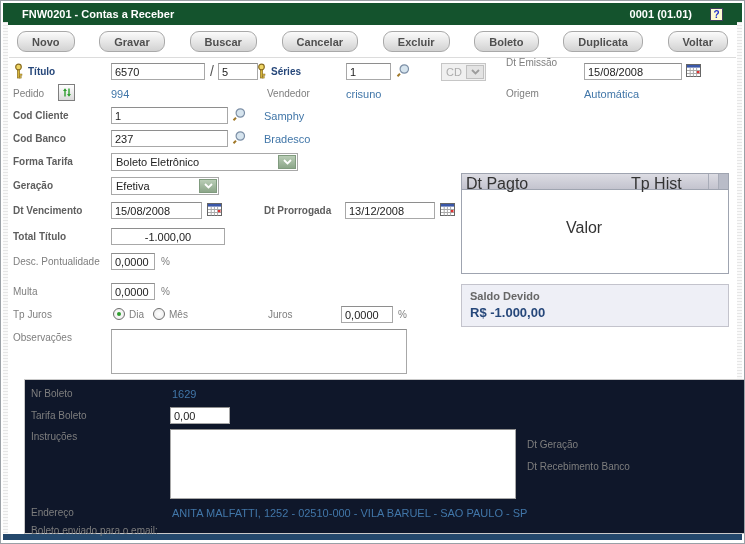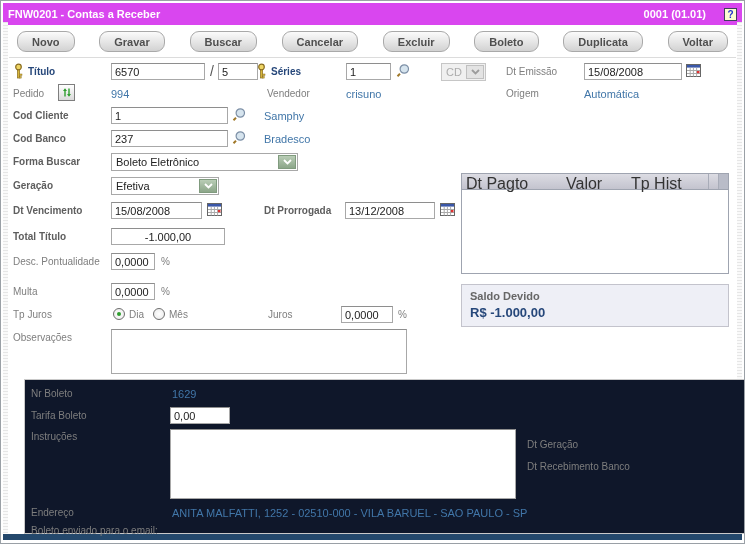--- a/index.html
+++ b/index.html
@@ -1,21 +1,21 @@
 <!DOCTYPE html>
 <html><head>
 <meta charset="utf-8">
 <style>
   * { box-sizing: border-box; margin: 0; padding: 0; }
   body { font-family: "Liberation Sans", sans-serif; background: #fff; }
   .window { position: relative; width: 745px; height: 544px; background: #fff;
             border: 1px solid #9AA0A6; overflow: hidden; }
   .titlebar { position: absolute; top: 2px; left: 2px; right: 2px; height: 22px;
-              background: #d946ef; color: #fff; display: flex; align-items: center;
-              justify-content: space-between; padding: 0 5px; font-size: 11px; font-weight: bold; }
+              background: #14532d; color: #fff; display: flex; align-items: center;
+              justify-content: space-between; padding: 0 19px; font-size: 11px; font-weight: bold; }
   .titlebar-right { display: flex; align-items: center; gap: 18px; }
   .help-box { width: 13px; height: 13px; background: #FDFCD2; border: 1px solid #40405E;
               color: #2233CC; font-size: 10px; font-weight: bold; text-align: center;
               line-height: 12px; cursor: pointer; }
   .rib { position: absolute; top: 21px; bottom: 10px; width: 5px;
          background: repeating-linear-gradient(180deg, #E6E6E6 0 1px, #FAFAFA 1px 3px); }
   .rib.l { left: 2px; } .rib.r { right: 2px; }
   .footerbar { position: absolute; left: 2px; right: 2px; bottom: 3px; height: 6px; background: #24486C; }
   .toolbar { position: absolute; left: 16px; right: 16px; top: 30px; height: 21px;
              display: flex; justify-content: space-between; }
@@ -47,21 +47,21 @@
   .static-icon { position: absolute; line-height: 0; }
   .radio { position: absolute; width: 12px; height: 12px; border: 1px solid #6E6E6E;
            border-radius: 50%; background: radial-gradient(#FFFFFF, #E8E8E8); cursor: pointer; }
   .radio.checked::after { content: ""; position: absolute; left: 3px; top: 3px; width: 4px;
            height: 4px; border-radius: 50%; background: #2F9E2F; }
   .ptable { position: absolute; left: 460px; top: 172px; width: 268px; height: 101px;
             border: 1px solid #9FA4B0; background: #fff; }
   .ptable .hdr { display: flex; height: 16px; background: linear-gradient(#DCDCE3, #C3C3CE);
                  border-bottom: 1px solid #9FA4B0; font-size: 16px; color: #333; }
   .hc { padding: 1px 0 0 4px; }
-  .hc1 { width: 100px; } .hc2 { width: 65px; } .hc3 { flex: 1; }
+  .hc1 { width: 100px; } .hc2 { width: 65px; margin-top: 44px; } .hc3 { flex: 1; }
   .sc { width: 10px; border-left: 1px solid #A8ACB8; }
   .sc.dark { background: #B9BCC8; }
   .saldo { position: absolute; left: 460px; top: 283px; width: 268px; height: 43px;
            background: #EEEFF6; border: 1px solid #C3C3CC; }
   .saldo .slbl { position: absolute; left: 8px; top: 5px; font-size: 11px; font-weight: bold; color: #666; }
   .saldo .sval { position: absolute; left: 8px; top: 20px; font-size: 13px; font-weight: bold; color: #26477A; }
   .bsec { position: absolute; left: 8px; top: 378px; width: 729px; height: 155px;
           background: #0f172a; border: 1px solid #C9C9C9; margin-left: 15px; }
 </style>
 </head>
@@ -121,21 +121,21 @@
       </svg>
   </span>
   <div class="combo disabled" style="left:440px; top:62px; width:45px;">
     <span>CD</span>
     <span class="cbtn">
       <svg width="9" height="6" viewBox="0 0 9 6">
           <path d="M1 1 L4.5 4.5 L8 1" fill="none" stroke="#9C9C9C" stroke-width="1.8"></path>
         </svg>
     </span>
   </div>
-  <span class="lbl" style="left:505px; top:65px;">Dt Emissão</span>
+  <span class="lbl" style="left:505px; top:56px;">Dt Emissão</span>
   <input class="inp" style="left: 583px; top: 62px; width: 98px;" value="15/08/2008">
   <span class="mini-icon" style="left:685px; top:63px;">
     <svg width="15" height="13" viewBox="0 0 15 13">
         <rect x="0.5" y="0.5" width="14" height="12" fill="#FFF" stroke="#666"></rect>
         <rect x="1" y="1" width="13" height="2.6" fill="#3A57A8"></rect>
         <line x1="1" y1="6.5" x2="14" y2="6.5" stroke="#AAA"></line>
         <line x1="1" y1="9.5" x2="14" y2="9.5" stroke="#AAA"></line>
         <line x1="4.2" y1="3.8" x2="4.2" y2="12.5" stroke="#AAA"></line>
         <line x1="7.4" y1="3.8" x2="7.4" y2="12.5" stroke="#AAA"></line>
         <line x1="10.6" y1="3.8" x2="10.6" y2="12.5" stroke="#AAA"></line>
@@ -171,21 +171,21 @@
   <span class="lbl b" style="left:12px; top:132px;">Cod Banco</span>
   <input class="inp" style="left: 110px; top: 129px; width: 117px;" value="237">
   <span class="mini-icon" style="left:231px; top:129px;">
     <svg width="15" height="15" viewBox="0 0 15 15">
         <line x1="4" y1="10.8" x2="1.5" y2="13.3" stroke="#A07828" stroke-width="2"></line>
         <circle cx="8.3" cy="6" r="4.2" fill="#D6E4EE" stroke="#7C8FA6" stroke-width="1.2"></circle>
       </svg>
   </span>
   <span class="val" style="left:263px; top:132px;">Bradesco</span>
 
-  <span class="lbl b" style="left:12px; top:155px;">Forma Buscar</span>
+  <span class="lbl b" style="left:12px; top:155px;">Forma Tarifa</span>
   <div class="combo" style="left:110px; top:152px; width:187px;">
     <span>Boleto Eletrônico</span>
     <span class="cbtn">
       <svg width="9" height="6" viewBox="0 0 9 6">
           <path d="M1 1 L4.5 4.5 L8 1" fill="none" stroke="#FFF" stroke-width="1.8"></path>
         </svg>
     </span>
   </div>
 
   <span class="lbl b" style="left:12px; top:179px;">Geração</span>

